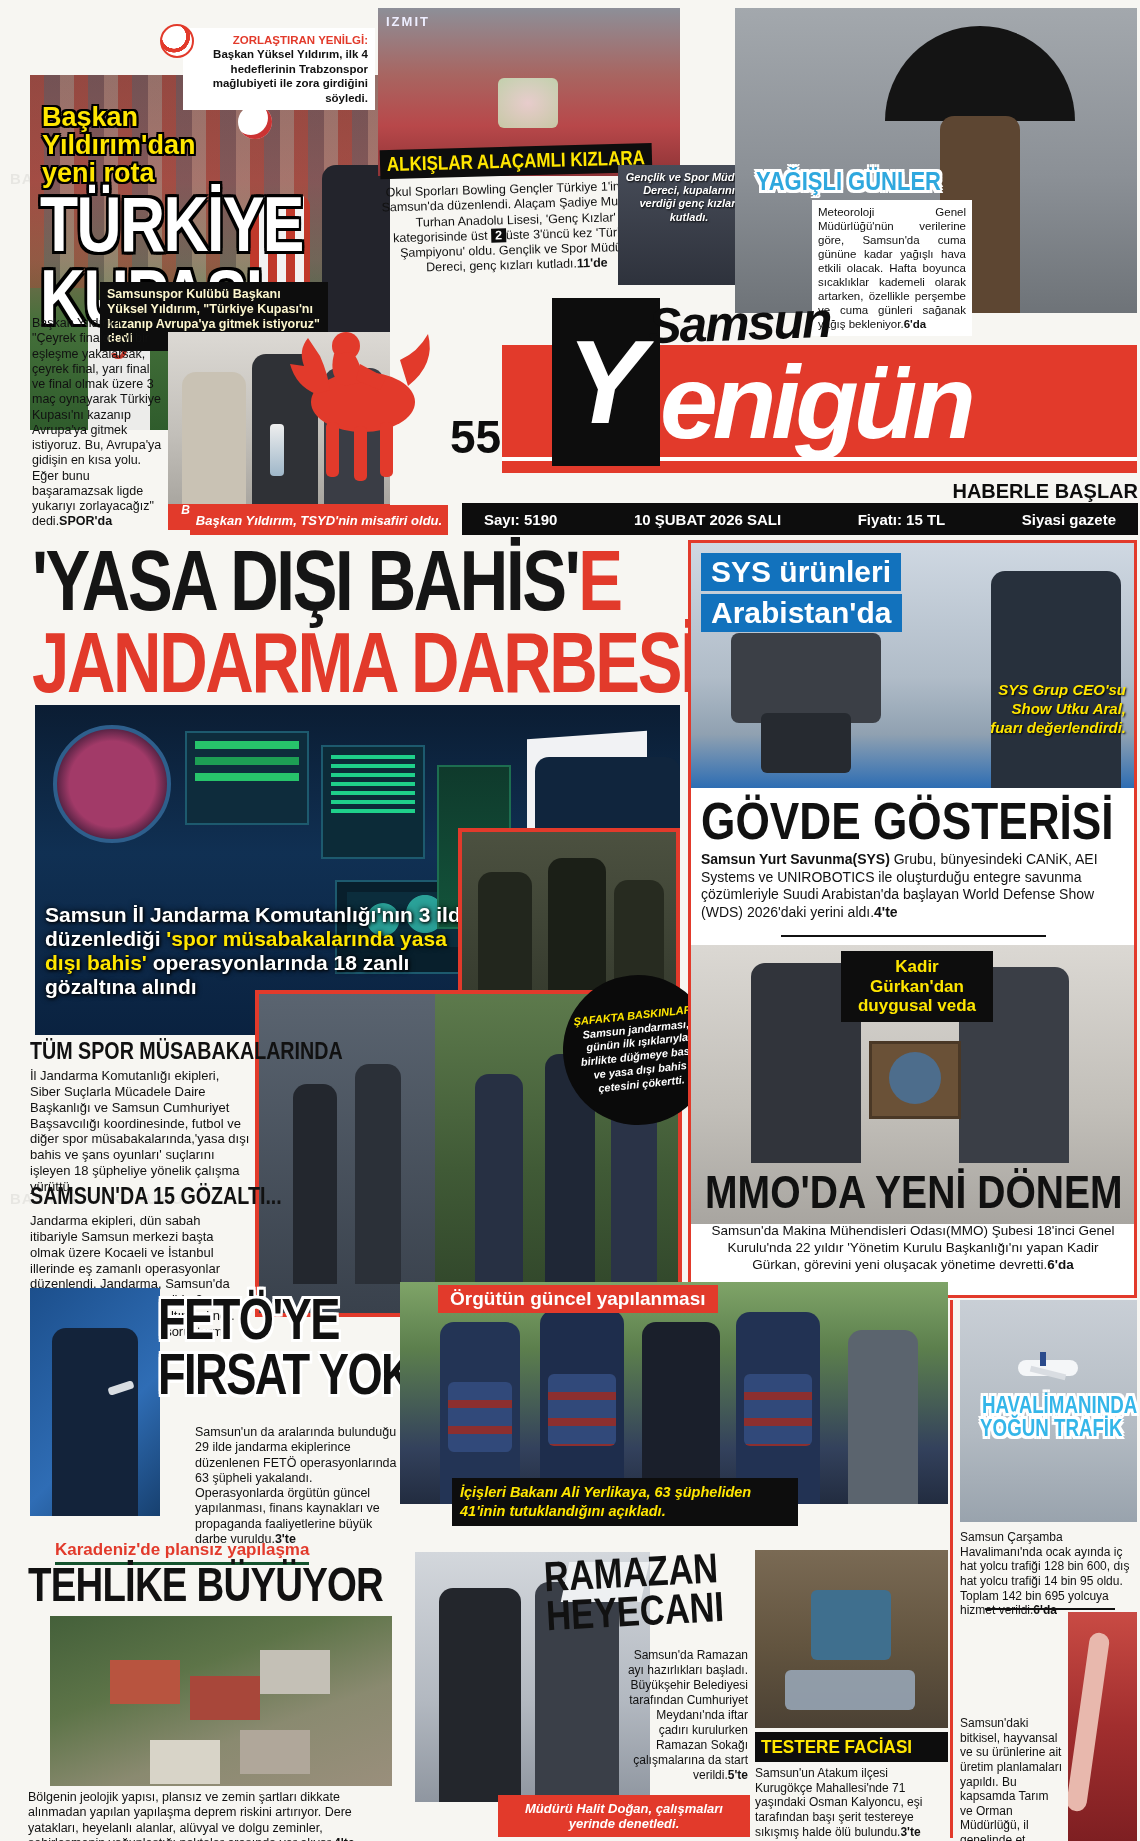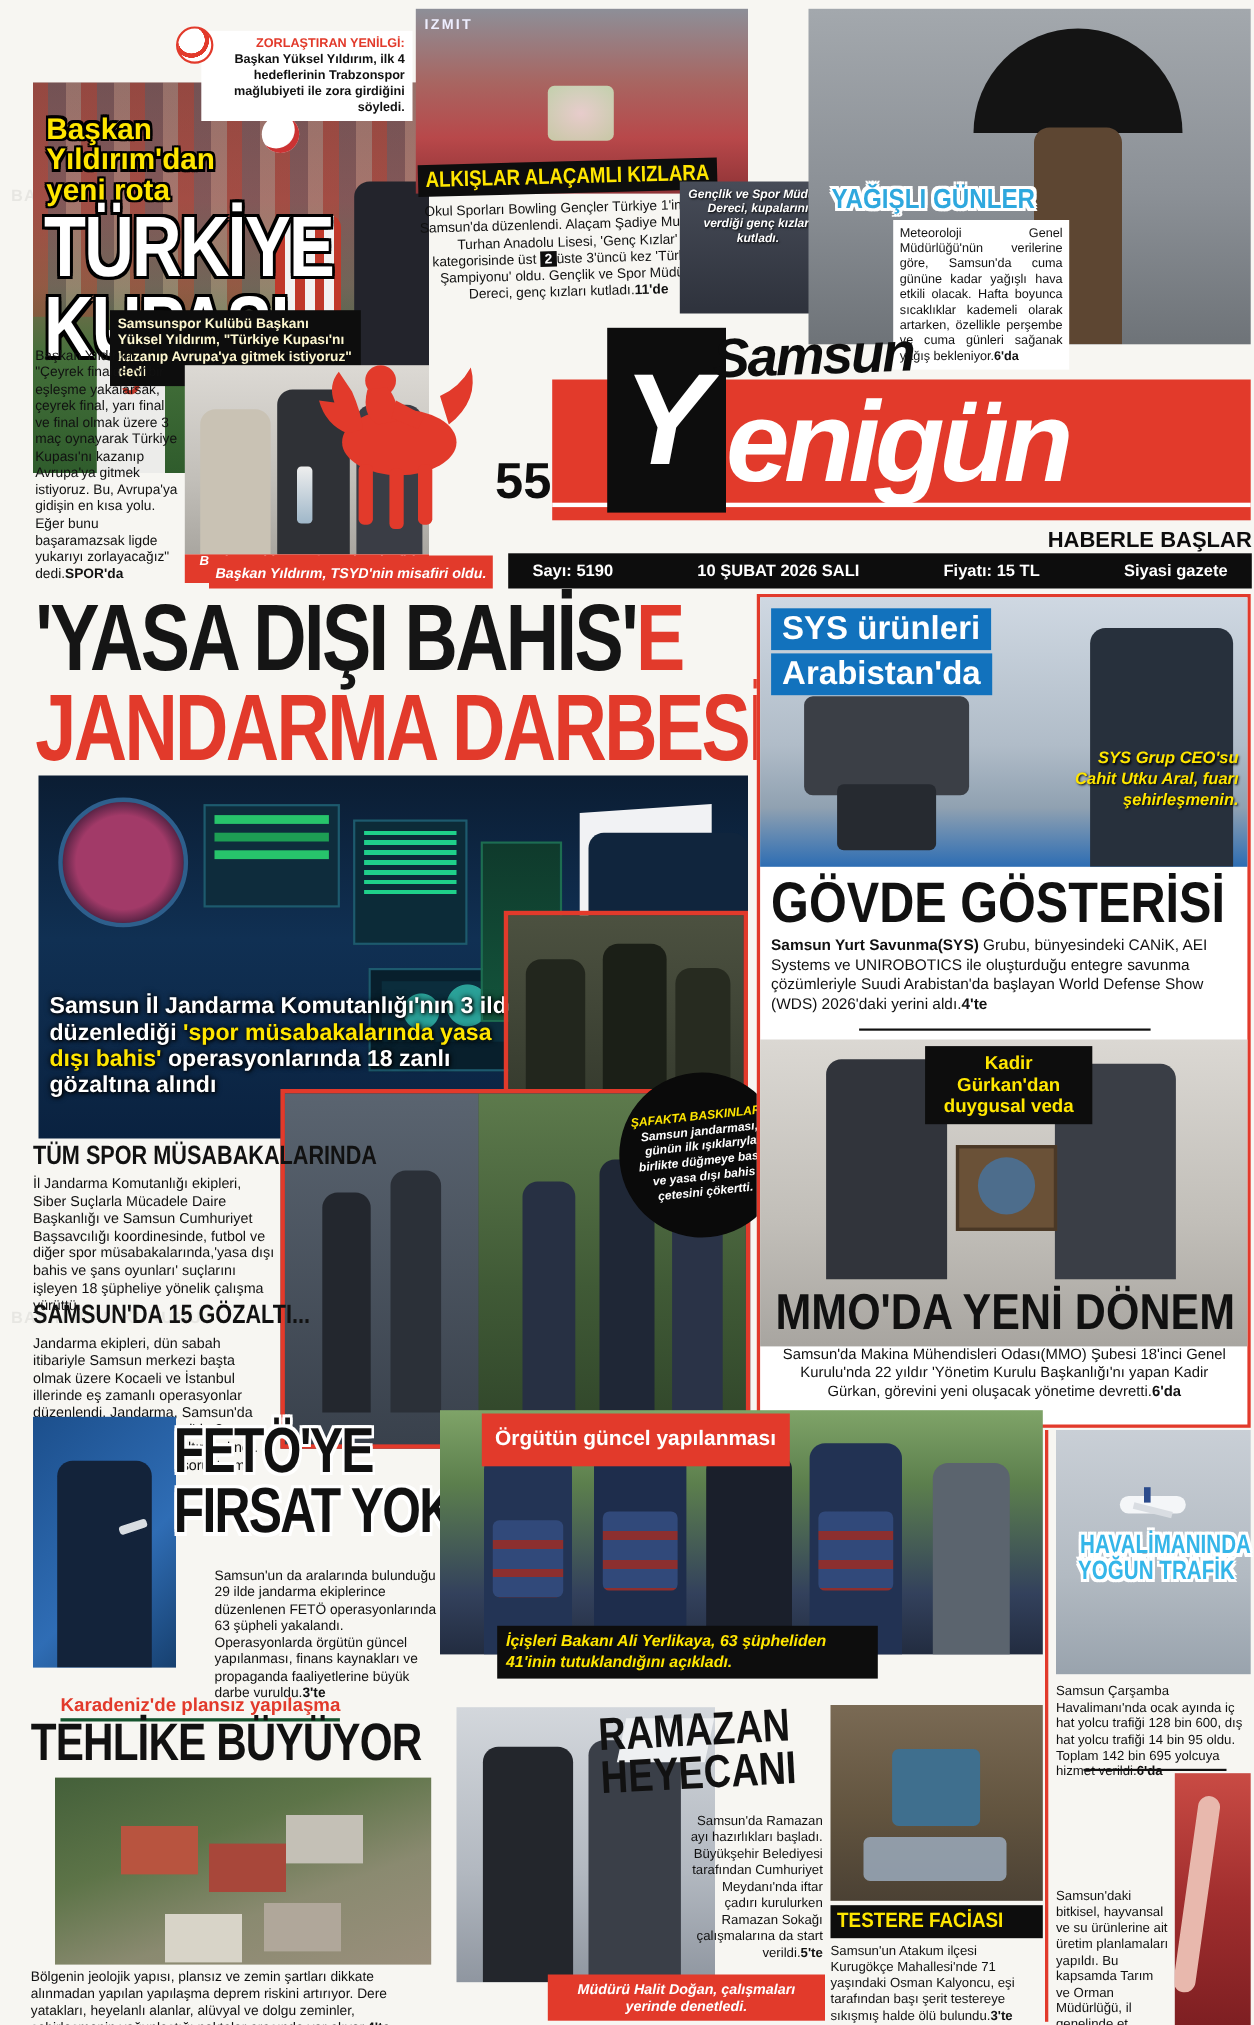--- a/index.html
+++ b/index.html
@@ -230,21 +230,21 @@
   <div class="abs" style="left:688px;top:540px;width:449px;height:758px;border:3px solid #e23a2b;box-sizing:border-box;background:#fff;">
     <div class="ph" style="left:0;top:0;width:443px;height:245px;background:linear-gradient(180deg,#cfd8e2 0%,#b0bcc8 55%,#90a1b1 78%,#2d6db3 100%);">
       <div class="figure" style="left:300px;top:28px;width:130px;height:217px;background:#27303c;"></div>
       <div class="abs" style="left:40px;top:90px;width:150px;height:90px;background:#3b3f46;border-radius:8px;"></div>
       <div class="abs" style="left:70px;top:170px;width:90px;height:60px;background:#262a30;border-radius:6px;"></div>
       <div class="abs" style="left:10px;top:10px;">
         <span style="display:inline-block;background:#1272bd;color:#fff;font-weight:900;font-size:30px;padding:2px 10px;">SYS ürünleri</span><br>
         <span style="display:inline-block;background:#1272bd;color:#fff;font-weight:900;font-size:30px;padding:2px 10px;margin-top:3px;">Arabistan'da</span>
       </div>
       <div class="abs" style="right:8px;top:138px;width:150px;text-align:right;color:#ffe600;font-weight:900;font-style:italic;font-size:15px;line-height:1.25;text-shadow:1px 1px 2px #000;">
-        <span>SYS Grup CEO'su Cahit Utku Aral, fuarı şehirleşmenin.</span>
+        <span>SYS Grup CEO'su Show Utku Aral, fuarı değerlendirdi.</span>
       </div>
     </div>
     <div class="abs hl" style="left:10px;top:254px;">
       <span class="cond" style="font-size:52px;transform:scaleX(.85);">GÖVDE GÖSTERİSİ</span>
     </div>
     <div class="abs" style="left:10px;top:308px;width:424px;font-size:14px;line-height:1.25;">
       <span class="ref">Samsun Yurt Savunma(SYS)</span><span> Grubu, bünyesindeki CANiK, AEI Systems ve UNIROBOTICS ile oluşturduğu entegre savunma çözümleriyle Suudi Arabistan'da başlayan World Defense Show (WDS) 2026'daki yerini aldı.</span><span class="ref">4'te</span>
     </div>
     <div class="abs" style="left:90px;top:392px;width:265px;height:2px;background:#111;"></div>
     <div class="ph" style="left:0;top:402px;width:443px;height:279px;background:linear-gradient(180deg,#dbd8d3 0%,#c1beb8 60%,#a8a5a0 100%);">
@@ -280,21 +280,21 @@
     </div>
     <div class="figure" style="left:140px;top:28px;width:84px;height:194px;background:#1e2d4c;">
       <div style="margin:64px 8px 0;height:72px;background:repeating-linear-gradient(180deg,#31497a 0 18px,#8c2f2f 18px 26px);border-radius:6px;"></div>
     </div>
     <div class="figure" style="left:242px;top:40px;width:78px;height:182px;background:#1a1f2b;"></div>
     <div class="figure" style="left:336px;top:30px;width:84px;height:192px;background:#223253;">
       <div style="margin:62px 8px 0;height:72px;background:repeating-linear-gradient(180deg,#31497a 0 18px,#8c2f2f 18px 26px);border-radius:6px;"></div>
     </div>
     <div class="figure" style="left:448px;top:48px;width:70px;height:174px;background:#5b646e;"></div>
   </div>
-  <div class="abs" style="left:438px;top:1285px;background:#e23a2b;color:#fff;font-weight:900;font-size:19px;padding:13px 12px;">
+  <div class="abs" style="left:438px;top:1285px;background:#e23a2b;color:#fff;font-weight:900;font-size:19px;padding:3px 12px;">
     <span>Örgütün güncel yapılanması</span>
   </div>
   <div class="abs bt" style="left:195px;top:1425px;width:206px;text-align:left;">
     <span>Samsun'un da aralarında bulunduğu 29 ilde jandarma ekiplerince düzenlenen FETÖ operasyonlarında 63 şüpheli yakalandı. Operasyonlarda örgütün güncel yapılanması, finans kaynakları ve propaganda faaliyetlerine büyük darbe vuruldu.</span><span class="ref">3'te</span>
   </div>
   <div class="abs" style="left:452px;top:1478px;width:330px;background:#0d0d0d;color:#ffe600;font-weight:bold;font-style:italic;font-size:14.5px;line-height:1.3;padding:5px 8px;">
     <span>İçişleri Bakanı Ali Yerlikaya, 63 şüpheliden 41'inin tutuklandığını açıkladı.</span>
   </div>
 
   <div class="abs" style="left:55px;top:1540px;color:#e23a2b;font-weight:900;font-size:17px;border-bottom:3px solid #14532d;padding-bottom:2px;">

